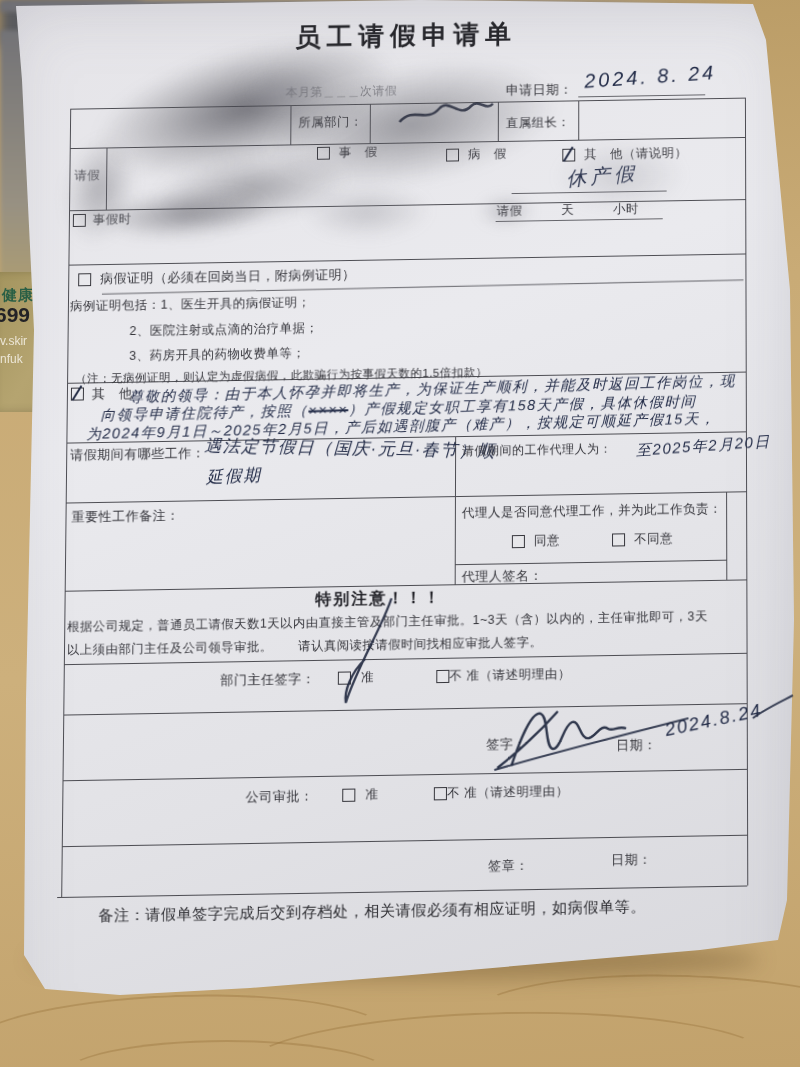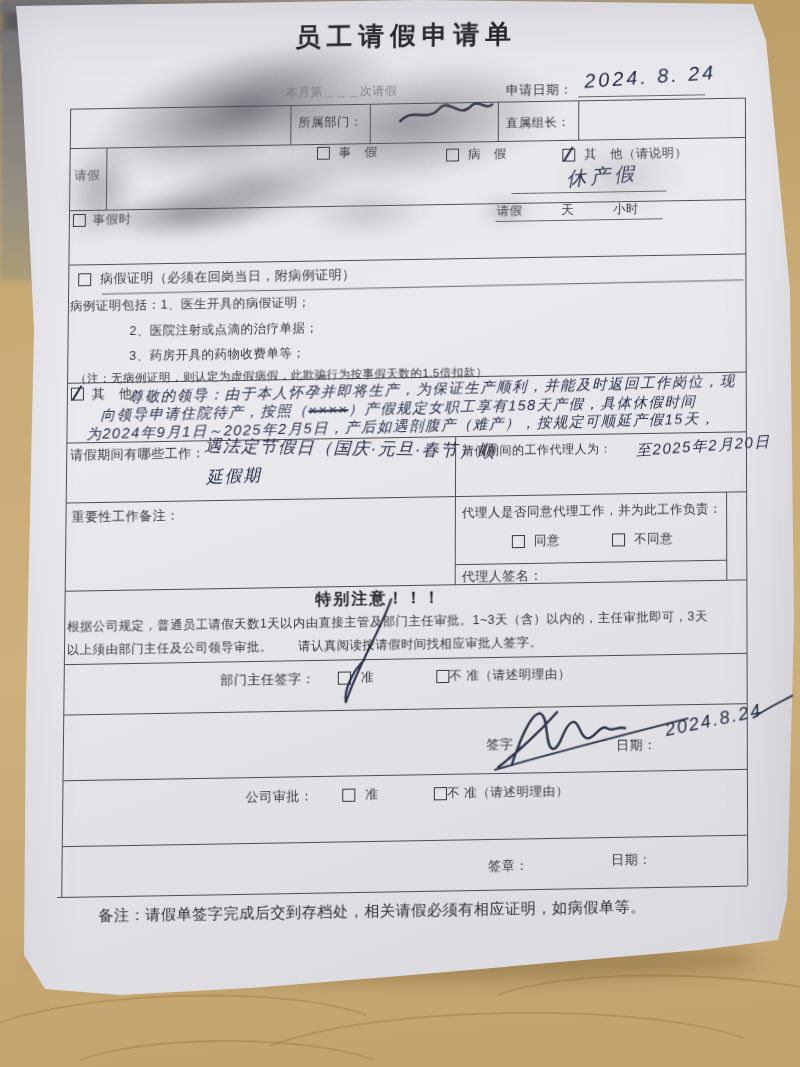--- a/index.html
+++ b/index.html
@@ -40,20 +40,26 @@
   <div class="desk">
     <div class="grain" style="left:-40px;top:995px;width:430px;height:95px;transform:rotate(-2deg);"></div>
     <div class="grain" style="left:240px;top:1012px;width:530px;height:105px;transform:rotate(-1deg);"></div>
     <div class="grain" style="left:470px;top:975px;width:430px;height:95px;transform:rotate(2deg);"></div>
     <div class="grain" style="left:60px;top:1040px;width:330px;height:70px;"></div>
   </div>
   <div class="corner-dark"></div>
   <div class="left-strip"></div>
   <div class="top-strip"></div>
 
+  <div class="news">
+    <div class="nt" style="left:2px;top:14px;font-size:15px;font-weight:bold;color:#2a5f45;letter-spacing:1px;">健康</div>
+    <div class="nt" style="left:-5px;top:31px;font-size:21px;font-weight:bold;color:#222226;">699</div>
+    <div class="nt" style="left:0px;top:62px;font-size:12px;color:#ece6d6;">v.skir</div>
+    <div class="nt" style="left:0px;top:80px;font-size:12px;color:#ece6d6;">nfuk</div>
+  </div>
 
   <div class="paper-shadow"></div>
   <div class="paper"></div>
 
   <div class="content">
 
     <div class="t" style="left:292px;top:14px;font-size:26px;font-weight:bold;letter-spacing:6px;color:#26262b;">员工请假申请单</div>
     <div class="t" style="left:283px;top:79px;font-size:12px;color:#8e8e94;">本月第＿＿＿次请假</div>
     <div class="t" style="left:505px;top:80px;font-size:13px;">申请日期：</div>
     <div class="hw" style="left:584px;top:66px;font-size:20px;letter-spacing:3px;transform:rotate(-3deg);">2024. 8. 24</div>

